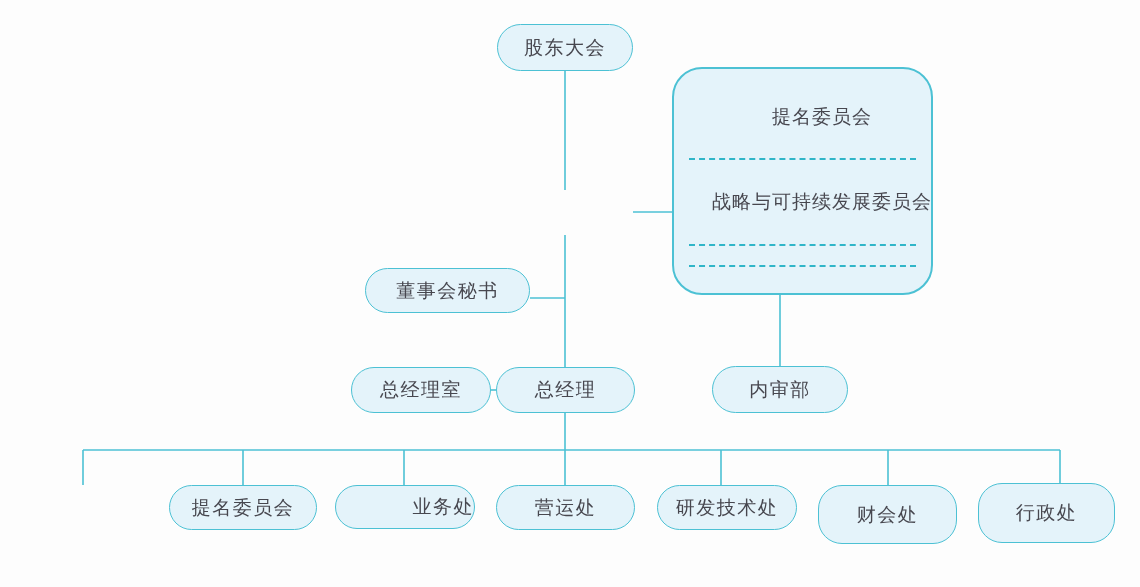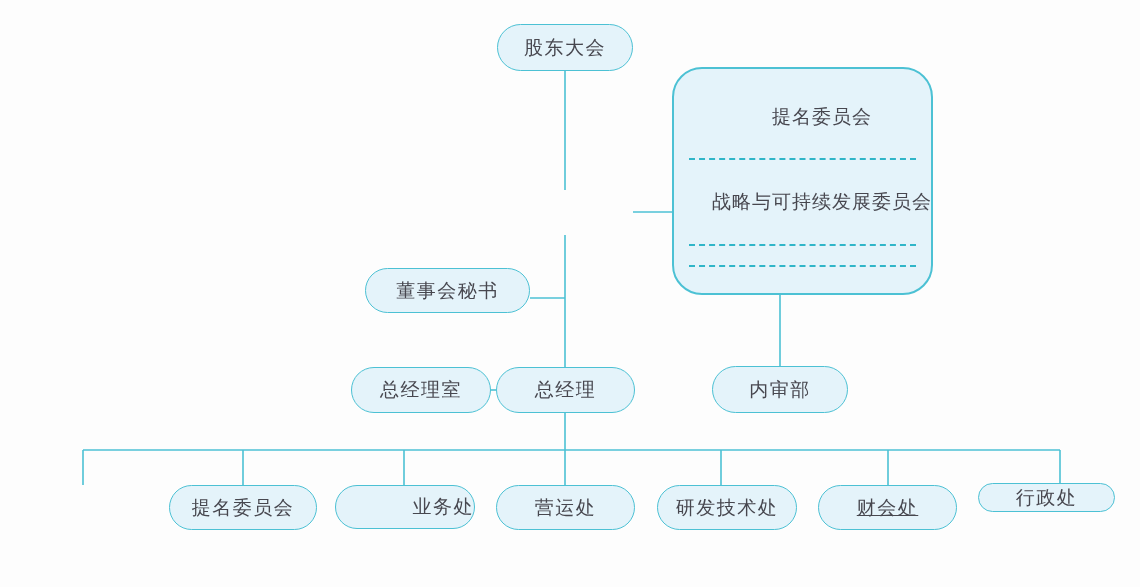--- a/index.html
+++ b/index.html
@@ -145,21 +145,21 @@
   </div>
 
   <div class="node" style="left:496px; top:485px; width:139px; height:45px;">
     <span>营运处</span>
   </div>
 
   <div class="node" style="left:657px; top:485px; width:140px; height:45px;">
     <span>研发技术处</span>
   </div>
 
-  <div class="node" style="left:818px; top:485px; width:139px; height:45px;text-decoration:underline;">
+  <div class="node" style="left:818px; top:485px; width:139px; height:59px;">
     <span>财会处</span>
   </div>
 
-  <div class="node" style="left:978px; top:483px; width:137px; height:29px;">
+  <div class="node" style="left:978px; top:483px; width:137px; height:60px;">
     <span>行政处</span>
   </div>
 
 </div>
 
 </body></html>

